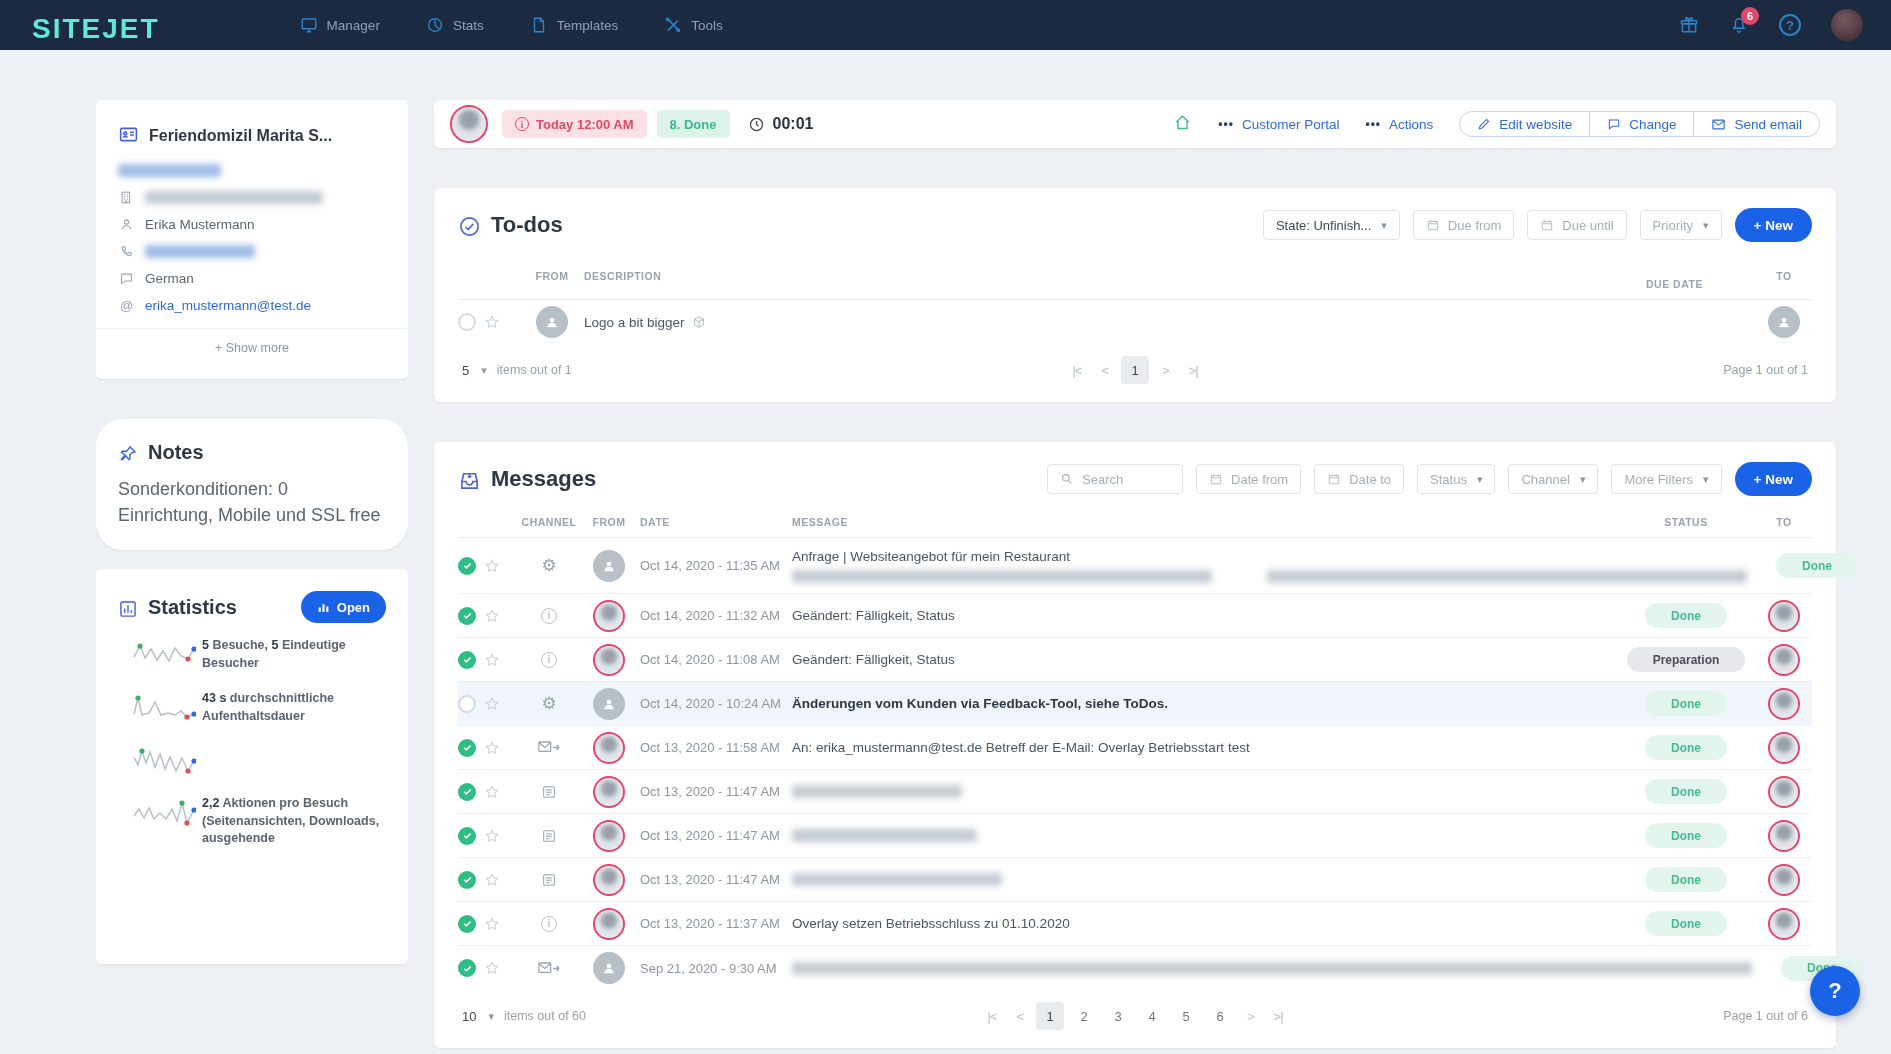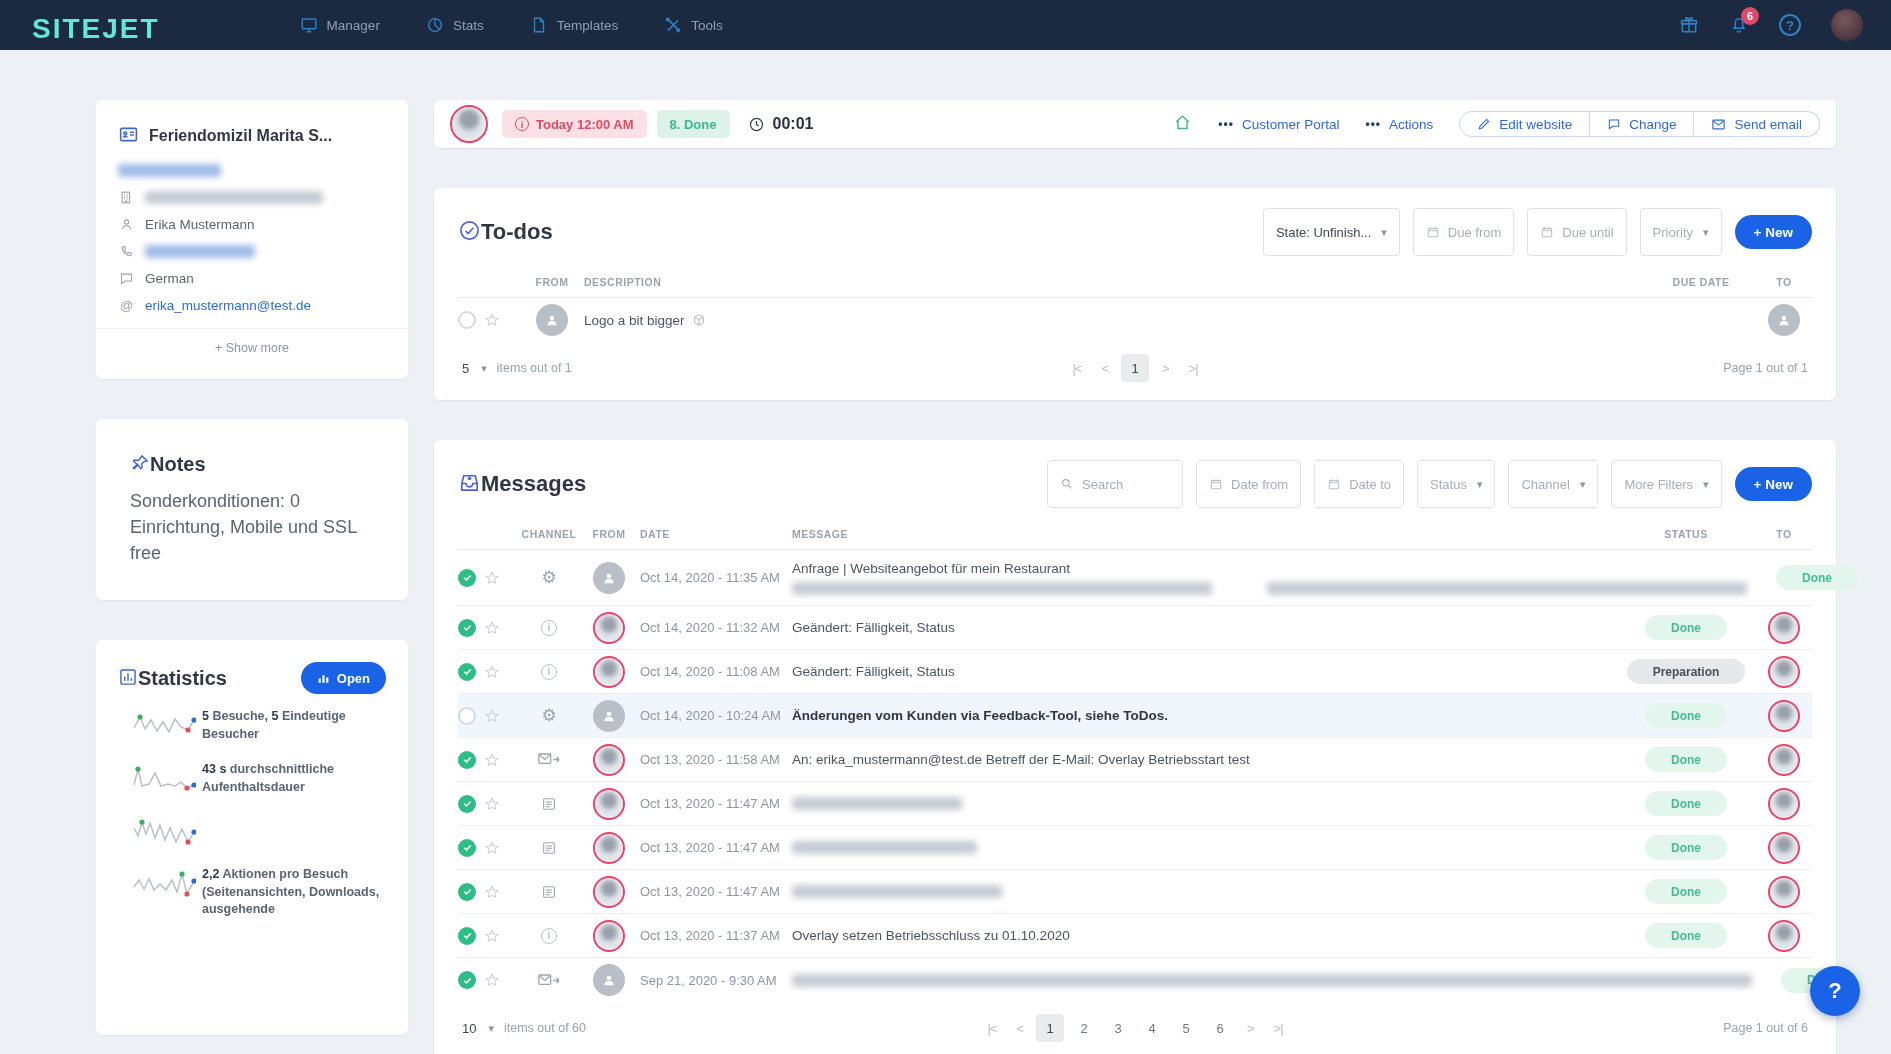--- a/index.html
+++ b/index.html
@@ -36,22 +36,22 @@
   .cust-row { display:flex; align-items:center; gap:10px; margin:10px 0; font-size:13.5px; color:#5a6472; min-height:17px; }
   .cust-row .ric { width:17px; display:flex; justify-content:center; color:#9aa4b0; }
   .cust-link { color:#2e6bd8; }
   .show-more { border-top:1px solid #eef1f4; margin:14px -22px 0; padding:12px 0; text-align:center;
                color:#8d96a3; font-size:12.5px; cursor:pointer; }
 
   .redact { display:inline-block; height:13px; border-radius:3px; filter:blur(3px); background:#c6ccd4; }
   .redact.blue { background:#9fbce8; }
 
   
-  .notes-card { padding:34px; margin-bottom:40px; }
-  .sec-title { display:flex; align-items:flex-start; }
+  .notes-card { padding:22px; margin-bottom:19px;border-radius:27px; }
+  .sec-title { display:flex; align-items:flex-end; gap:10px; }
   .sec-title h2 { font-size:20px; font-weight:700; color:#2f3744; }
   .notes-text { margin-top:12px; font-size:18px; color:#5a6472; line-height:1.45; }
 
   
   .stats-card { padding:22px; height:395px; overflow:hidden; }
   .stats-head { display:flex; align-items:center; justify-content:space-between; margin-bottom:14px; }
   .open-btn { background:#1b63e6; color:#fff; border:none; border-radius:16px; height:32px; padding:0 16px;
               font-size:13px; font-weight:600; display:flex; align-items:center; gap:7px; cursor:pointer; }
   .stat-item { display:flex; gap:6px; margin:14px 0 18px 14px; align-items:flex-start;font-weight:bold; }
   .stat-item svg { flex:0 0 64px; margin-top:2px; }
@@ -82,36 +82,36 @@
                      border:1px solid #c8d6f3; color:#2e6bd8; font-size:13.5px; cursor:pointer; }
   .btn-group .gbtn:first-child { border-radius:17px 0 0 17px; }
   .btn-group .gbtn:last-child { border-radius:0 17px 17px 0; }
   .btn-group .gbtn + .gbtn { border-left:none; }
 
   
   .list-card { padding:20px 24px 6px; }
   .todos-card { margin-bottom:40px; }
   .list-head { display:flex; align-items:center; justify-content:space-between; margin-bottom:14px; }
   .filters { display:flex; align-items:center; gap:13px; }
-  .fbox { height:48px; border:1px solid #dfe3e8; border-radius:4px; background:#fff; display:flex;
+  .fbox { height:30px; border:1px solid #dfe3e8; border-radius:4px; background:#fff; display:flex;
           align-items:center; gap:8px; padding:0 12px; font-size:13px; color:#a7aeb8; cursor:pointer; }
   .fbox.dark { color:#3f4854; }
   .fbox input { border:none; outline:none; width:88px; font-size:13px; color:#3f4854;
                 font-family:"Liberation Sans",sans-serif; }
   .fbox input::placeholder { color:#a7aeb8; }
   .chev { color:#8d96a3; font-size:11px; margin-left:2px; }
   .new-btn { background:#1b63e6; color:#fff; border:none; border-radius:17px; height:34px; padding:0 19px;
              font-size:13.5px; font-weight:600; cursor:pointer; }
 
   .grid-row { display:grid; align-items:center; }
   .todos-grid { grid-template-columns:26px 36px 64px 1fr 110px 56px; }
   .msgs-grid  { grid-template-columns:26px 36px 58px 62px 152px 1fr 140px 56px; }
   .thead { border-bottom:1px solid #e7ebef; padding:6px 0 9px; }
   .thead span { font-size:10.5px; letter-spacing:.5px; color:#9aa2ad; font-weight:700; }
-  .t-center { text-align:center; } .t-right { text-align:center; }
+  .t-center { text-align:center; } .t-right { text-align:left;margin-top:16px; }
   .lrow { border-bottom:1px solid #eceff2; min-height:44px; padding:4px 0; }
   .lrow:last-of-type { border-bottom:none; }
   .lrow.highlight { background:#f0f6fc; }
   .cell { display:flex; align-items:center; }
   .c-center { justify-content:center; }
   .check { width:18px; height:18px; border-radius:50%; display:flex; align-items:center; justify-content:center; }
   .check.off { border:2px solid #d4dae1; background:#fff; }
   .check.on { background:#2ebd85; }
   .star { color:#c9d0d9; font-size:15px; cursor:pointer; display:flex; }
   .row-avatar { width:32px; height:32px; }

